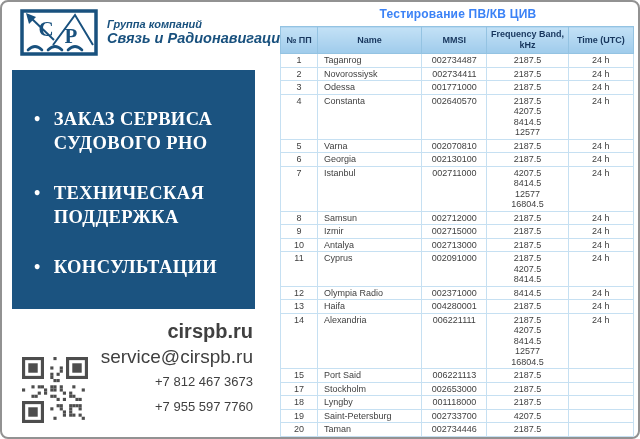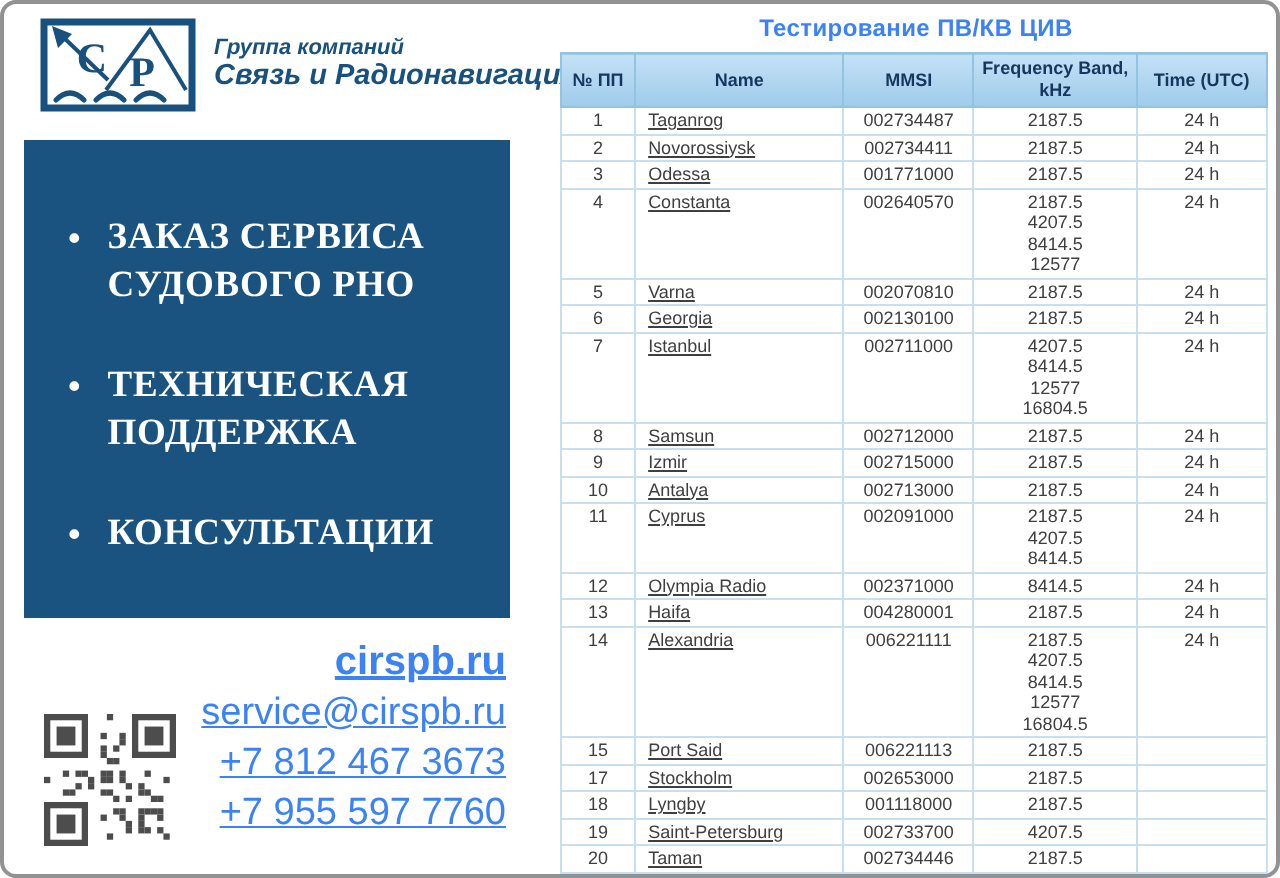--- a/index.html
+++ b/index.html
@@ -18,46 +18,46 @@
     position:absolute;left:10px;top:68px;width:243px;height:239px;box-sizing:border-box;
     background:#1b5380;color:#ffffff;padding:37px 14px 0 22px;
   }
   .service-item{
     display:flex;align-items:flex-start;
     font-family:"Liberation Serif",serif;font-weight:bold;font-size:18.5px;
     line-height:24px;margin-bottom:26px;letter-spacing:.4px;
   }
   .service-item .bullet{margin-right:13px;font-size:18px;}
   .contacts{
-    position:absolute;left:10px;top:317px;width:241px;text-align:right;color:#3b82f6;text-decoration:underline;
+    position:absolute;left:10px;top:317px;width:241px;text-align:right;color:#404040;
   }
   .website{font-size:20px;font-weight:bold;line-height:25px;}
   .email{font-size:19px;line-height:25px;}
-  .phone{font-size:19px;line-height:25px;}
+  .phone{font-size:13px;line-height:25px;}
   .qr{position:absolute;left:20px;top:355px;width:66px;height:66px;}
   
   .right-panel{position:absolute;left:278px;top:3px;width:356px;}
   .table-title{
     text-align:center;font-weight:bold;font-size:12px;color:#3b82f6;
     margin:2px 0 5px 0;letter-spacing:.2px;
   }
   table.data-table{
     border-collapse:collapse;width:354px;table-layout:fixed;
     font-size:9px;color:#3f3f3f;border:1px solid #94c3e2;
   }
   .data-table th{
     background:linear-gradient(#c3e1f6,#9fcbeb);
     color:#17365d;font-size:9px;font-weight:bold;
     border:1px solid #94c3e2;padding:2px 1px;line-height:11px;
   }
   .data-table td{
     border:1px solid #c6e0f2;background:#ffffff;
     padding:1px 2px;line-height:10.5px;text-align:center;vertical-align:top;
   }
-  .data-table td.name-cell{text-align:left;padding-left:6px;text-decoration:underline;}
+  .data-table td.name-cell{text-align:left;padding-left:6px;}
   .data-table td.freq-cell{white-space:pre-line;}
   .col-num{width:10.5%;} .col-name{width:29.5%;} .col-mmsi{width:18.5%;}
   .col-freq{width:23%;} .col-time{width:18.5%;}
 </style>
 </head>
 <body>
 
 <div class="page">
 
   <div class="brand-row">

